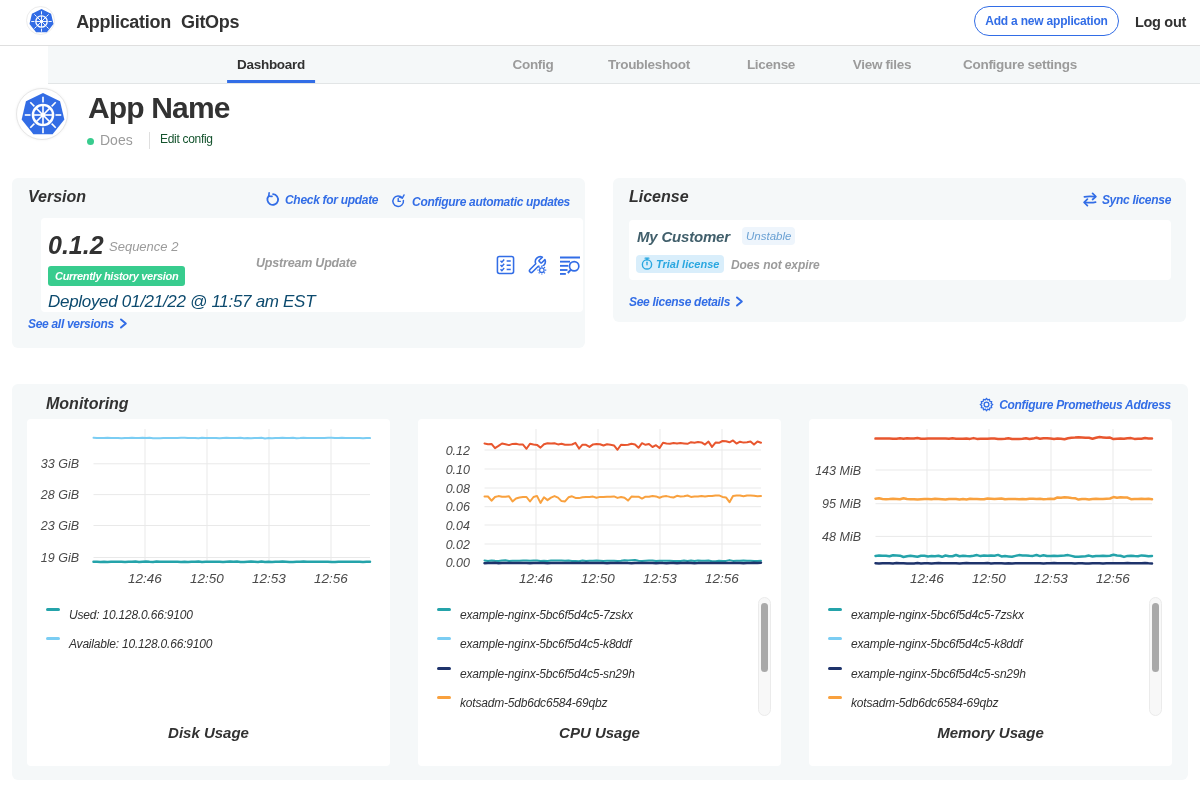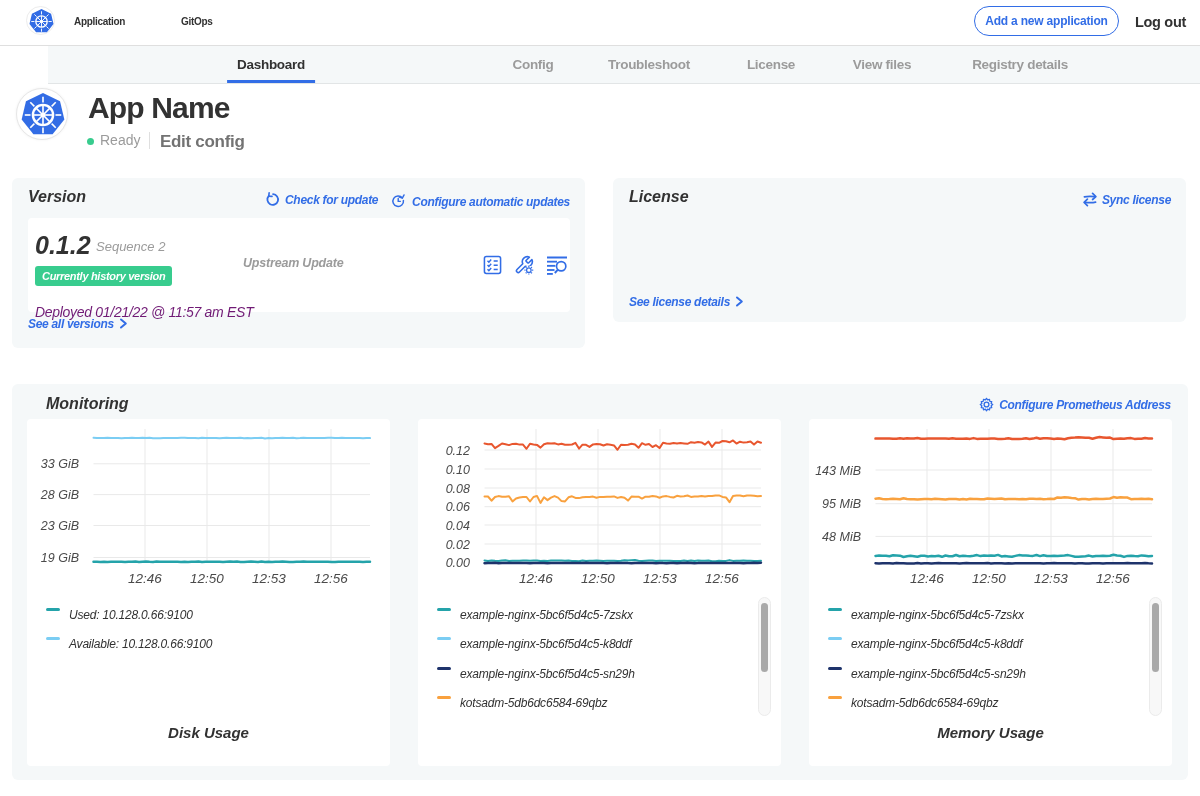--- a/index.html
+++ b/index.html
@@ -1,53 +1,53 @@
 <!DOCTYPE html>
 <html><head><meta charset="utf-8"><title>App Name</title>
 <style>
 * { margin:0; padding:0; box-sizing:border-box; }
 html,body { width:1200px; height:796px; background:#fff; font-family:"Liberation Sans",sans-serif; position:relative; overflow:hidden; }
 
 
 .hdr { position:absolute; left:0; top:0; width:1200px; height:46px; background:#fff; border-bottom:1px solid #dfdfdf; }
 .logo-circ { position:absolute; left:26px; top:6px; width:29px; height:29px; border-radius:50%; background:#fff; border:1px solid #ececec; }
 .logo-circ svg { position:absolute; left:1px; top:1px; width:27px; height:27px; }
-.htab { position:absolute; top:0; height:49px; line-height:44px; text-align:left; font-size:10px; font-weight:700; color:#323232; letter-spacing:-0.3px; }
+.htab { position:absolute; top:0; height:49px; line-height:44px; text-align:center; font-size:18px; font-weight:700; color:#323232; letter-spacing:-0.3px; }
 .htab.active:after { content:""; position:absolute; left:0; right:0; bottom:0; height:3px; background:#326de6; }
 .addapp { position:absolute; left:974px; top:6px; width:145px; height:30px; border:1px solid #326de6; border-radius:16px; color:#326de6; font-size:12px; font-weight:700; text-align:center; line-height:28px; background:#fff; letter-spacing:-0.2px; }
 .logout { position:absolute; right:14px; top:0; height:46px; line-height:44px; font-size:14.5px; font-weight:700; color:#323232; letter-spacing:-0.3px; }
 
 
 .subnav { position:absolute; left:0; top:46px; width:1200px; height:38px; background:#f5f8f9; border-bottom:1px solid #e2e5e6;margin-left:48px; }
 .snitem { position:absolute; top:0; height:37px; line-height:37px; padding:0 10px; transform:translateX(-50%); letter-spacing:-0.3px; font-size:13.5px; font-weight:700; color:#9b9b9b; white-space:nowrap; }
 .snitem.active { color:#323232; }
 .snitem.active:after { content:""; position:absolute; left:0; right:0; bottom:0; height:3px; background:#326de6; }
 
 
 .applogo { position:absolute; left:16px; top:88px; width:52px; height:52px; border-radius:50%; background:#fff; border:1px solid #e7e7e7; box-shadow:0 0 3px rgba(0,0,0,.06); }
 .applogo svg { position:absolute; left:2px; top:2px; width:48px; height:48px; }
 .apptitle { position:absolute; left:88px; top:93px; font-size:30px; line-height:30px; font-weight:700; color:#323232; letter-spacing:-0.85px; }
 .ready-dot { position:absolute; left:87px; top:138px; width:7px; height:7px; border-radius:50%; background:#38cc8e; }
 .ready-txt { position:absolute; left:100px; top:132px; font-size:14px; color:#9b9b9b; }
 .ready-sep { position:absolute; left:149px; top:132px; width:1px; height:17px; background:#dfdfdf; }
-.editcfg { position:absolute; left:160px; top:132px; font-size:17px; font-weight:700; color:#737373; letter-spacing:-0.3px; }
+.editcfg { position:absolute; left:160px; top:132px; font-size:12px; font-weight:400; color:#14532d; letter-spacing:-0.3px; }
 
 
 .card { position:absolute; background:#f5f8f9; border-radius:6px;font-style:italic; }
 .card-h { position:absolute; font-size:16px; font-weight:700; color:#323232; }
 .wcard { position:absolute; background:#fff; border-radius:4px; }
 .hlink { position:absolute; font-size:12px; font-weight:700; color:#326de6; white-space:nowrap; letter-spacing:-0.3px; }
 .hlink svg { vertical-align:-3px; margin-right:5px; }
 .seelink { position:absolute; font-size:12px; font-weight:700; color:#326de6; letter-spacing:-0.3px; }
 .seelink svg { margin-left:5px; vertical-align:-1px; }
 
 .vnum { position:absolute; left:7px; top:15px; font-size:25px; line-height:25px; font-weight:700; color:#323232; }
 .vseq { position:absolute; left:68px; top:21px; font-size:13px; color:#9b9b9b; }
 .vpill { position:absolute; left:7px; top:48px; height:20px; line-height:20px; padding:0 7px; background:#38cc8e; border-radius:3px; color:#fff; font-size:11px; font-weight:700; letter-spacing:-0.3px; }
-.vdep { position:absolute; left:7px; top:74px; font-size:14px; color:#701a75; letter-spacing:-0.3px;margin-top:12px; }
+.vdep { position:absolute; left:7px; top:74px; font-size:17px; color:#0c4a6e; letter-spacing:-0.3px; }
 .vup { position:absolute; left:215px; top:38px; font-size:12.5px; font-weight:700; color:#9b9b9b; letter-spacing:-0.2px; }
 .vicons { position:absolute; left:455px; top:37px; display:flex; align-items:center; }
 .vicons span { margin-left:12px; display:inline-block; height:20px; } .vicons span:first-child { margin-left:0; }
 
 .lname { position:absolute; left:8px; top:8px; font-size:15px; font-weight:700; color:#415f6b; letter-spacing:-0.2px; }
 .lpill { position:absolute; left:113px; top:7px; height:18px; line-height:18px; padding:0 4px; background:#eef5fc; border-radius:4px; color:#6ba1d3; font-size:11.5px; }
 .tpill { position:absolute; left:7px; top:35px; height:18px; line-height:18px; padding:0 5px; background:#d9eefb; border-radius:4px; color:#2aa7e0; font-size:11px; font-weight:700; }
 .tpill svg { vertical-align:-2px; margin-right:3px; }
 .noexp { position:absolute; left:102px; top:38px; font-size:12px; font-weight:700; color:#9b9b9b; letter-spacing:-0.1px; }
 
@@ -96,21 +96,21 @@
   <div class="addapp">Add a new application</div>
   <div class="logout">Log out</div>
 </div>
 
 <div class="subnav">
   <div class="snitem active" style="left:223px;">Dashboard</div>
   <div class="snitem" style="left:485px;">Config</div>
   <div class="snitem" style="left:601px;">Troubleshoot</div>
   <div class="snitem" style="left:723px;">License</div>
   <div class="snitem" style="left:834px;">View files</div>
-  <div class="snitem" style="left:972px;">Registry details</div>
+  <div class="snitem" style="left:972px;">Configure settings</div>
 </div>
 
 <div class="applogo">
     <svg viewBox="0 0 100 100">
       <polygon points="50,4 85.5,21.5 94.5,59.5 70,90 30,90 5.5,59.5 14.5,21.5" fill="#326ce5"></polygon>
 <g stroke="#fff" fill="none">
         <circle cx="50" cy="50" r="21" stroke-width="5"></circle>
 <g stroke-width="3.4">
 <line x1="50" y1="50" x2="50" y2="29"></line>
           <line x1="50" y1="50" x2="64.8" y2="35.2"></line>
@@ -128,36 +128,36 @@
           <line x1="68" y1="68" x2="76.5" y2="76.5"></line>
           <line x1="76.5" y1="23.5" x2="68" y2="32"></line>
           <line x1="32" y1="68" x2="23.5" y2="76.5"></line>
 </g>
         <circle cx="50" cy="50" r="4.5" fill="#fff" stroke="none"></circle>
       </g>
     </svg>
   </div>
 <div class="apptitle">App Name</div>
 <div class="ready-dot"></div>
-<div class="ready-txt">Ready</div>
+<div class="ready-txt">Does</div>
 <div class="ready-sep"></div>
 <div class="editcfg">Edit config</div>
 
 <div class="card" style="left:12px; top:178px; width:573px; height:170px;">
   <div class="card-h" style="left:16px; top:10px;">Version</div>
   <div class="hlink" style="left:253px; top:14px;"><svg width="15" height="15" viewBox="0 0 16 16" fill="none" stroke="#326de6" stroke-width="1.9" stroke-linecap="round">
         <path d="M4.0 4.2 A5.7 5.7 0 1 0 8.6 2.3"></path>
         <path d="M4.4 0.9 L4.0 4.4 L7.5 4.7" stroke-width="1.7" stroke-linejoin="round"></path>
       </svg>Check for update</div>
   <div class="hlink" style="right:15px; top:14px;"><svg width="17" height="17" viewBox="0 0 18 18" fill="none" stroke="#326de6" stroke-width="1.6" stroke-linecap="round">
         <path d="M13.09 6.29 A5.6 5.6 0 1 0 14.2 8.9"></path>
         <path d="M14.9 3.1 L13.2 6.3 L9.8 5.4" stroke-width="1.5" stroke-linejoin="round"></path>
         <path d="M8.7 6.9 L8.7 9.9 L11.0 9.9" stroke-width="1.5"></path>
       </svg>Configure automatic updates</div>
-  <div class="wcard" style="left:16px; top:40px; width:542px; height:94px;">
+  <div class="wcard" style="left:29px; top:40px; width:542px; height:94px;">
     <div class="vnum">0.1.2</div>
     <div class="vseq">Sequence 2</div>
     <div class="vpill">Currently history version</div>
     <div class="vdep">Deployed 01/21/22 @ 11:57 am EST</div>
     <div class="vup">Upstream Update</div>
     <div class="vicons">
         <span><svg width="19" height="20" viewBox="0 0 24 26" fill="none" stroke="#326de6" stroke-width="2">
             <rect x="1.5" y="2" width="21" height="22" rx="2.5"></rect>
             <path d="M5.5 7.5 l1.8 1.8 3-3.4" stroke-width="1.9"></path>
             <path d="M5.5 13 l1.8 1.8 3-3.4" stroke-width="1.9"></path>
@@ -198,20 +198,31 @@
 </div>
 
 <div class="card" style="left:613px; top:178px; width:573px; height:144px;">
   <div class="card-h" style="left:16px; top:10px;">License</div>
   <div class="hlink" style="right:15px; top:14px;"><svg width="14" height="15" viewBox="0 0 15 16" fill="none" stroke="#326de6" stroke-width="1.8" stroke-linecap="round" stroke-linejoin="round">
         <path d="M1.5 5.2 C4 4.6 9.5 4.6 13 4.9"></path>
         <path d="M10.3 1.5 L13.8 4.9 L10.3 8.0"></path>
         <path d="M13.5 10.8 C11 11.4 5.5 11.4 2 11.1"></path>
         <path d="M4.7 7.6 L1.2 11.1 L4.7 14.5"></path>
       </svg>Sync license</div>
+  <div class="wcard" style="left:16px; top:42px; width:542px; height:60px;">
+    <div class="lname">My Customer</div>
+    <div class="lpill">Unstable</div>
+    <div class="tpill"><svg width="12" height="13" viewBox="0 0 13 14" fill="none" stroke="#2aa7e0" stroke-width="1.5" stroke-linecap="round">
+          <circle cx="6.5" cy="8" r="5"></circle>
+          <line x1="4.5" y1="1.2" x2="8.5" y2="1.2"></line>
+          <line x1="6.5" y1="1.4" x2="6.5" y2="3"></line>
+          <path d="M6.5 5.6 L6.5 8.3"></path>
+        </svg>Trial license</div>
+    <div class="noexp">Does not expire</div>
+  </div>
   <div class="seelink" style="left:16px; top:117px;">See license details<svg width="9" height="11" viewBox="0 0 9 11" fill="none" stroke="#326de6" stroke-width="2" stroke-linecap="round" stroke-linejoin="round">
         <path d="M2 1.5 L6.8 5.5 L2 9.5"></path>
       </svg></div>
 </div>
 
 <div class="card" style="left:12px; top:384px; width:1176px; height:396px;">
   <div class="card-h" style="left:16px; top:11px;margin-left:18px;">Monitoring</div>
   <div class="hlink" style="right:17px; top:13px;"><svg width="15" height="15" viewBox="0 0 20 20" fill="none" stroke="#326de6">
         <circle cx="10" cy="10" r="3.2" stroke-width="1.8"></circle>
         <path d="M10 1.8 l1.5 2.1 2.5-0.8 0.4 2.6 2.6 0.4-0.8 2.5 2.1 1.5-2.1 1.5 0.8 2.5-2.6 0.4-0.4 2.6-2.5-0.8-1.5 2.1-1.5-2.1-2.5 0.8-0.4-2.6-2.6-0.4 0.8-2.5-2.1-1.5 2.1-1.5-0.8-2.5 2.6-0.4 0.4-2.6 2.5 0.8z" stroke-width="1.7" stroke-linejoin="round"></path>
@@ -281,20 +292,21 @@
       </div><div class="lg-row" style="top:218.3px">
         <span class="lg-dash" style="background:#7bcdf3"></span>
         <span class="lg-txt">example-nginx-5bc6f5d4c5-k8ddf</span>
       </div><div class="lg-row" style="top:247.6px">
         <span class="lg-dash" style="background:#1e336b"></span>
         <span class="lg-txt">example-nginx-5bc6f5d4c5-sn29h</span>
       </div><div class="lg-row" style="top:276.9px">
         <span class="lg-dash" style="background:#f9a13e"></span>
         <span class="lg-txt">kotsadm-5db6dc6584-69qbz</span>
       </div><div class="sb-track"></div><div class="sb-thumb"></div>
+<div class="chart-title">CPU Usage</div>
 </div>
   <div class="chart-card" style="left:797px">
 <svg width="363" height="172" viewBox="0 0 363 172">
         <line x1="66.5" y1="51" x2="343" y2="51" stroke="#e9e9e9" stroke-width="1"></line>
         <line x1="66.5" y1="84.7" x2="343" y2="84.7" stroke="#e9e9e9" stroke-width="1"></line>
         <line x1="66.5" y1="117.4" x2="343" y2="117.4" stroke="#e9e9e9" stroke-width="1"></line>
         <line x1="118" y1="10" x2="118" y2="144" stroke="#e9e9e9" stroke-width="1"></line>
         <line x1="180" y1="10" x2="180" y2="144" stroke="#e9e9e9" stroke-width="1"></line>
         <line x1="242" y1="10" x2="242" y2="144" stroke="#e9e9e9" stroke-width="1"></line>
         <line x1="304" y1="10" x2="304" y2="144" stroke="#e9e9e9" stroke-width="1"></line>

